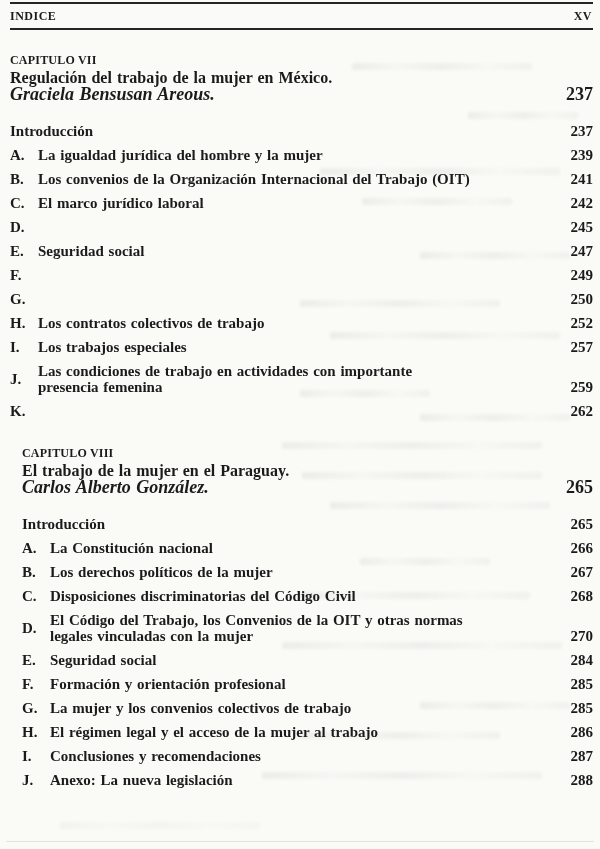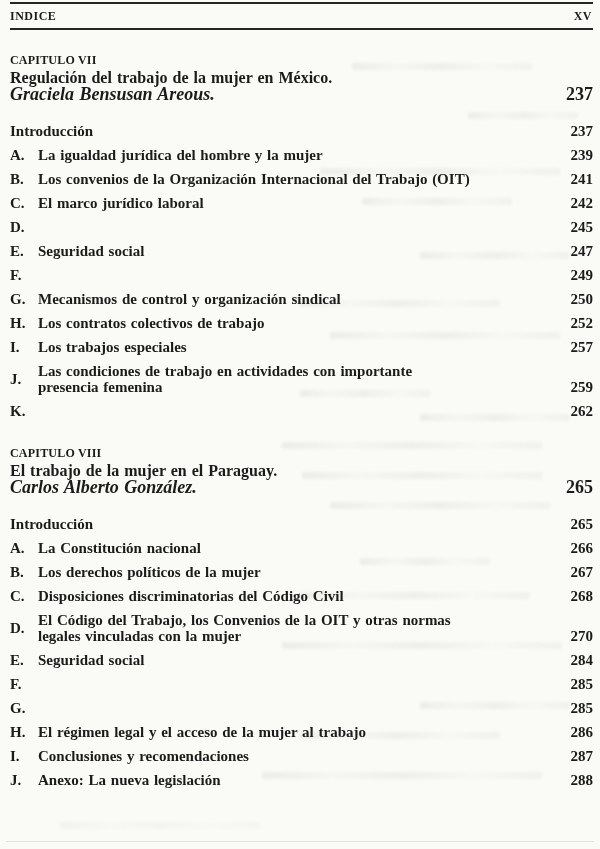--- a/index.html
+++ b/index.html
@@ -20,21 +20,21 @@
   }
   .inner{padding:2px 7px 0 10px;position:relative;z-index:2;}
   .rule{height:2px;background:var(--rule);}
   .header-row{
     display:flex;justify-content:space-between;align-items:baseline;
     padding:4px 1px 3px 0;
   }
   .header-title{font-size:12px;letter-spacing:.5px;line-height:14px;}
   .header-pageno{font-size:12px;line-height:17px;letter-spacing:.5px;}
   .toc{margin-top:23px;}
-  .chapter + .chapter{margin-top:27px;}
+  .chapter + .chapter{margin-top:27px;margin-left:12px;}
   .chapter-heading{font-size:12px;line-height:15px;letter-spacing:.2px;}
   .chapter-title{font-size:16px;line-height:17px;margin-top:1px;word-spacing:1px;}
   .author-row{display:flex;justify-content:space-between;align-items:baseline;font-size:18px;line-height:17px;}
   .author{font-style:italic;word-spacing:1px;}
   .entries{margin-top:20px;}
   .entry{
     display:flex;align-items:center;
     margin-bottom:8px;font-size:15px;line-height:16px;word-spacing:1px;
   }
   .entry-label{width:28px;flex:none;}
@@ -110,21 +110,20 @@
     <span class="page-num">247</span>
   </div>
 
   <div class="entry">
     <span class="entry-label">F.</span>
     <span class="page-num">249</span>
   </div>
 
   <div class="entry">
     <span class="entry-label">G.</span>
-    <span class="entry-text">Mecanismos de control y organización sindical</span>
     <span class="page-num">250</span>
   </div>
 
   <div class="entry">
     <span class="entry-label">H.</span>
     <span class="entry-text">Los contratos colectivos de trabajo</span>
     <span class="page-num">252</span>
   </div>
 
   <div class="entry">
@@ -187,25 +186,27 @@
   </div>
 
   <div class="entry">
     <span class="entry-label">E.</span>
     <span class="entry-text">Seguridad social</span>
     <span class="page-num">284</span>
   </div>
 
   <div class="entry">
     <span class="entry-label">F.</span>
+    <span class="entry-text">Formación y orientación profesional</span>
     <span class="page-num">285</span>
   </div>
 
   <div class="entry">
     <span class="entry-label">G.</span>
+    <span class="entry-text">La mujer y los convenios colectivos de trabajo</span>
     <span class="page-num">285</span>
   </div>
 
   <div class="entry">
     <span class="entry-label">H.</span>
     <span class="entry-text">El régimen legal y el acceso de la mujer al trabajo</span>
     <span class="page-num">286</span>
   </div>
 
   <div class="entry">

